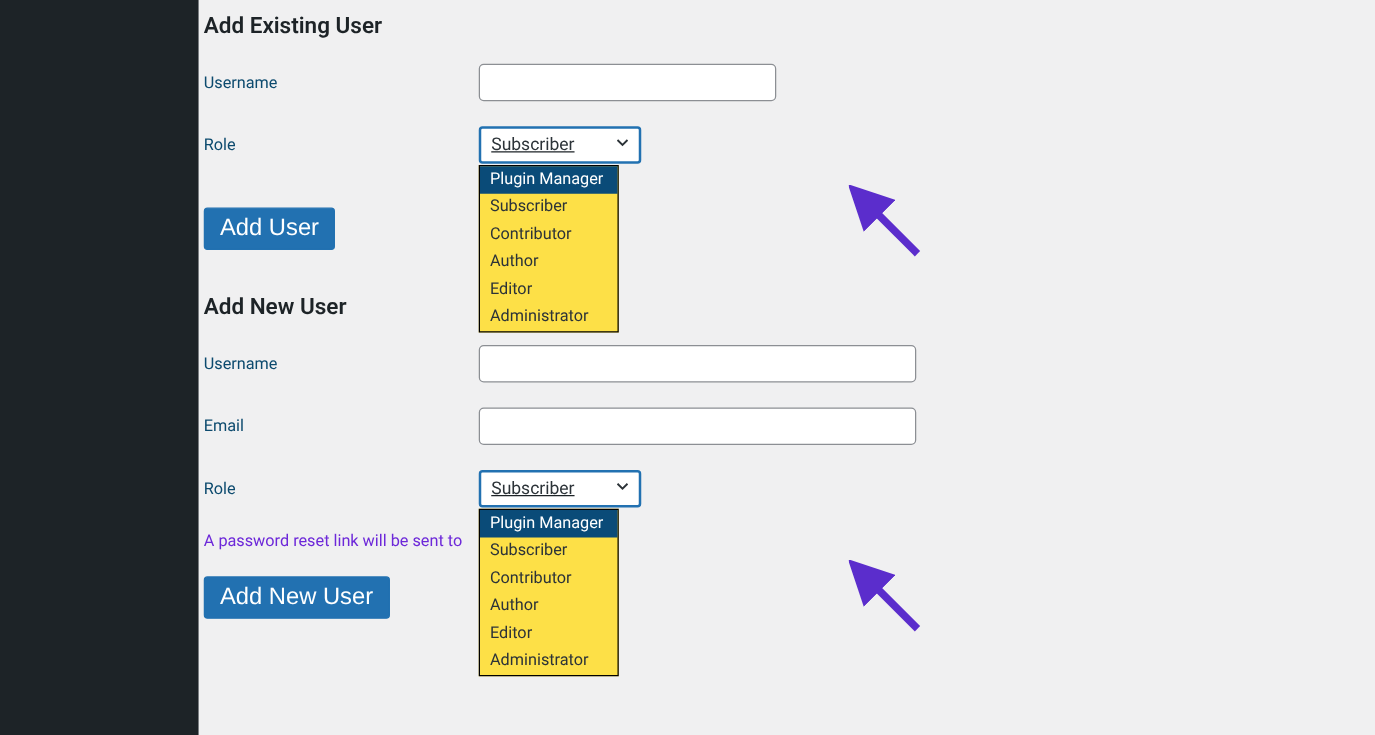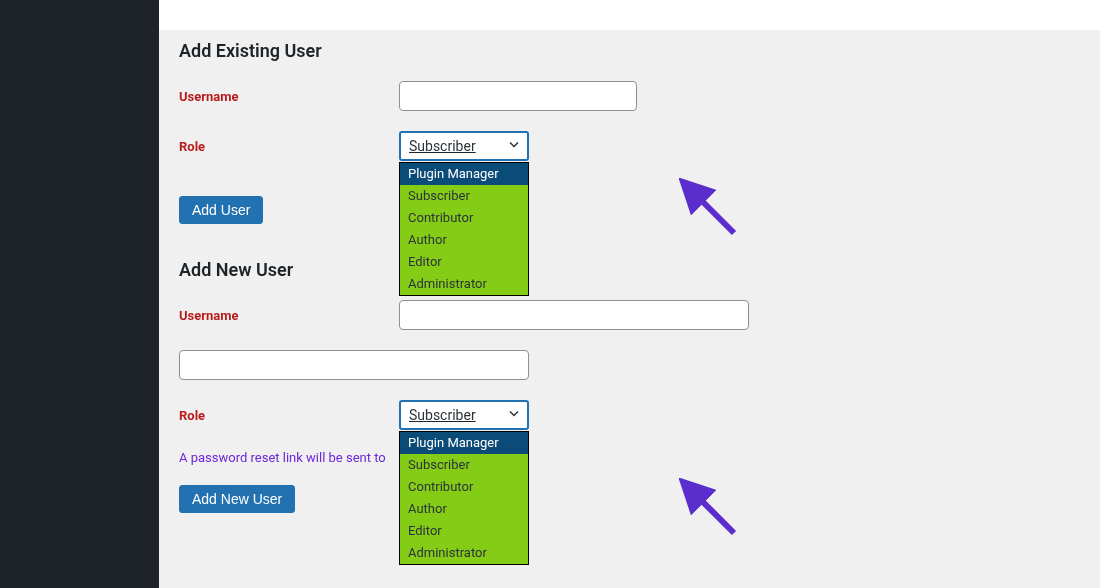--- a/index.html
+++ b/index.html
@@ -17,40 +17,39 @@
       overflow: hidden;
     }
     .sidebar {
       width: 159px;
       background: #1d2327;
       flex-shrink: 0;
     }
     .content {
       flex: 1;
       background: #f0f0f1;
-      padding: 0 20px;
-      position: relative;
-      margin-top: 30px;
+      padding: 0 4px;
+      position: relative;
     }
     h2 {
       font-size: 18px;
       font-weight: 600;
       color: #1d2327;
       margin: 10px 0 20px 0;
     }
     .form-row {
       display: flex;
       align-items: center;
       margin-bottom: 20px;
     }
     .form-label {
       width: 220px;
       font-size: 13px;
-      color: #b91c1c;
-      font-weight: 700;
+      color: #0c4a6e;
+      font-weight: 400;
     }
     .text-input {
       width: 238px;
       height: 30px;
       border: 1px solid #8c8f94;
       border-radius: 4px;
       padding: 0 8px;
       font-size: 14px;
       background: #fff;
     }
@@ -79,41 +78,41 @@
       position: absolute;
       right: 6px;
       top: 50%;
       transform: translateY(-50%);
       pointer-events: none;
     }
     .dropdown {
       position: absolute;
       top: 31px;
       left: 0;
-      width: 130px;
-      background: #84cc16;
+      width: 112px;
+      background: #fde047;
       border: 1px solid #000;
       z-index: 10;
     }
     .dropdown-option {
       padding: 2px 8px;
       font-size: 13px;
       color: #2c3338;
       cursor: pointer;
       line-height: 18px;
     }
     .dropdown-option.highlighted {
       background: #0a4b78;
       color: #fff;
     }
     .button-primary {
       background: #2271b1;
       border: 1px solid #2271b1;
       color: #fff;
-      font-size: 14px;
+      font-size: 19px;
       padding: 5px 12px;
       border-radius: 3px;
       cursor: pointer;
       font-weight: 400;
     }
     .arrow-svg {
       position: absolute;
       pointer-events: none;
     }
     .arrow1 {
@@ -175,20 +174,21 @@
 
   <div class="section" style="margin-top: 35px;">
     <h2>Add New User</h2>
 
     <div class="form-row">
       <label class="form-label">Username</label>
       <input type="text" class="text-input text-input-wide" style="">
     </div>
 
     <div class="form-row">
+      <label class="form-label">Email</label>
       <input type="text" class="text-input text-input-wide" style="">
     </div>
 
     <div class="form-row">
       <label class="form-label">Role</label>
       <div class="select-wrapper">
         <div class="select-box">
           <span>Subscriber</span>
           <span class="select-chevron">
             <svg width="14" height="14" viewBox="0 0 14 14">

